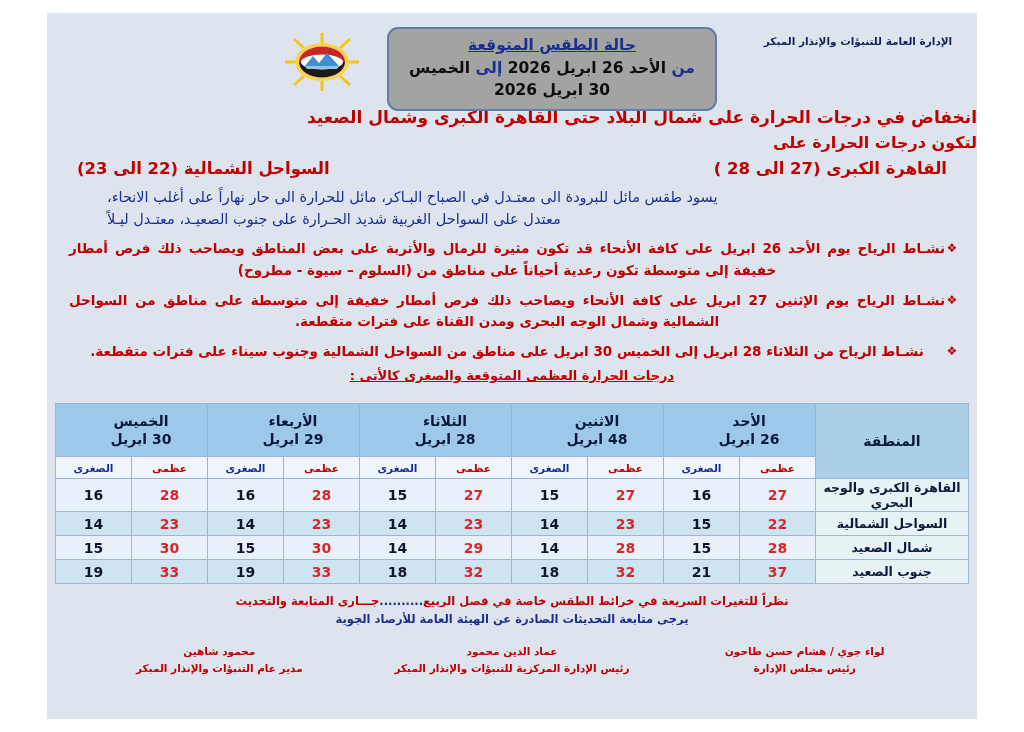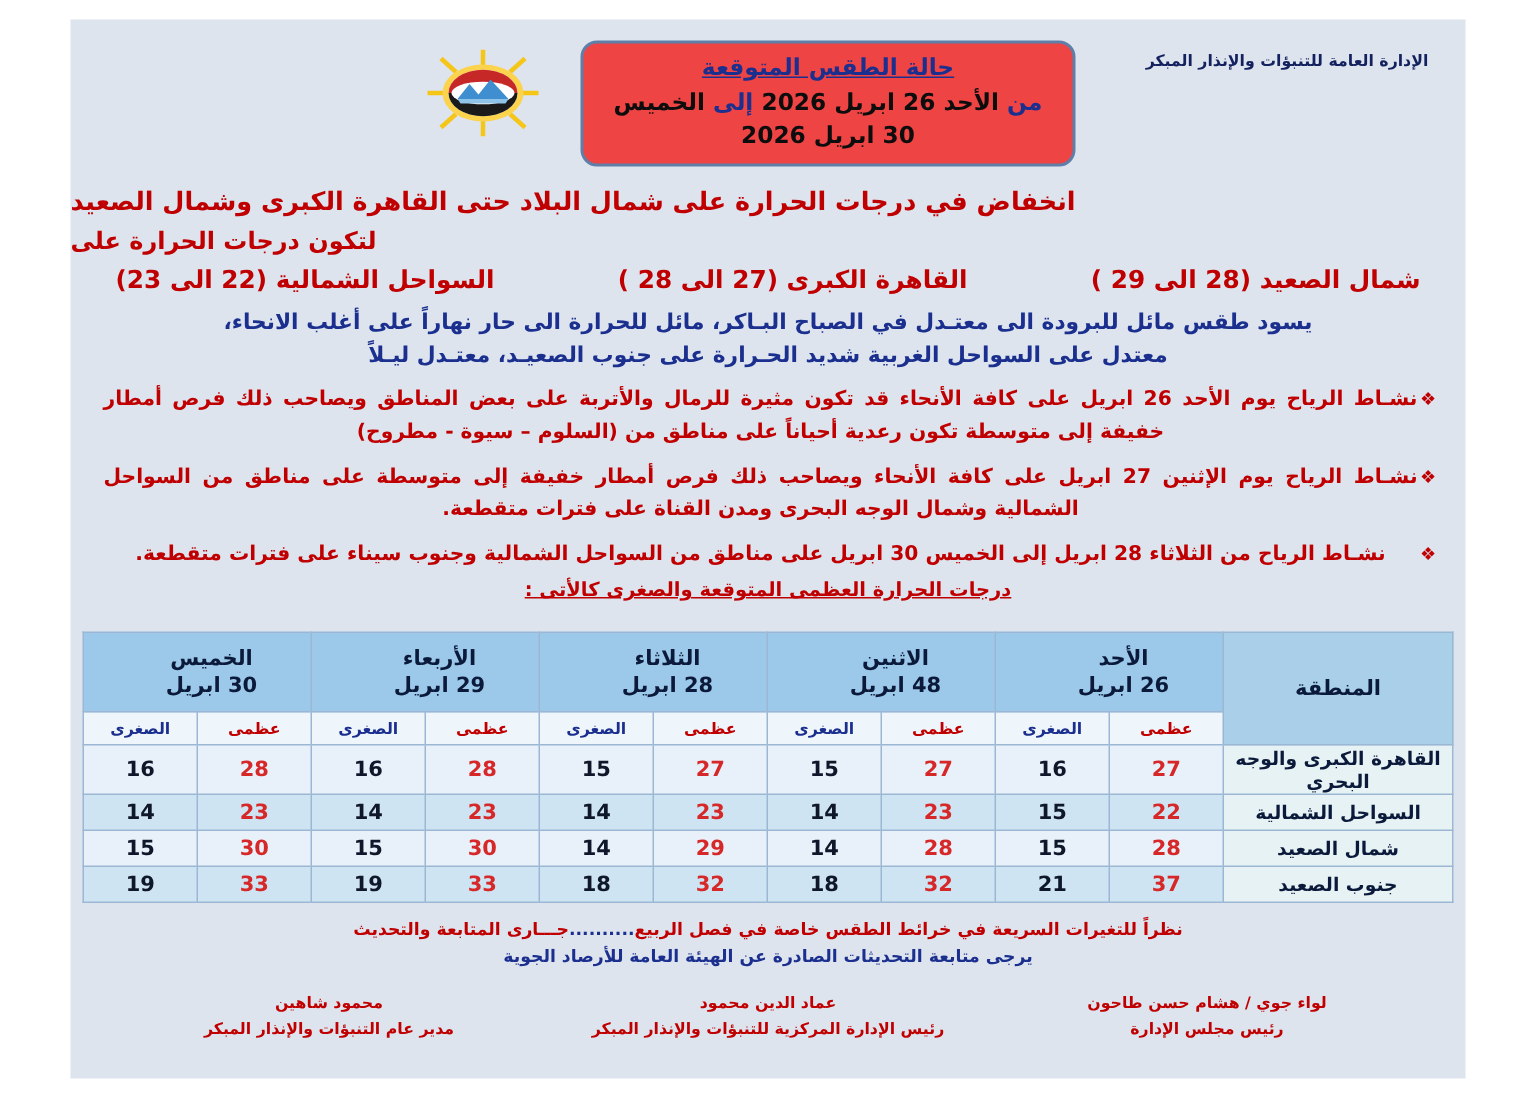--- a/index.html
+++ b/index.html
@@ -30,21 +30,21 @@
     width:230px;
     color:#13215e;
     font-size:10.5px;
     font-weight:bold;
     line-height:1.55;
   }
   .title-box{
     position:absolute;
     right:260px;top:14px;
     width:330px;
-    background:#ef4444;
+    background:#a3a3a3;
     border:2px solid #5f7fa8;
     border-radius:11px;
     padding:6px 8px 8px;
     box-sizing:border-box;
     text-align:center;
   }
   .title-main{
     color:#1b2f8f;
     font-size:15.5px;
     font-weight:bold;
@@ -61,43 +61,43 @@
   .title-sub .hl{color:#1b2f8f;}
   .logo{
     position:absolute;
     right:612px;top:20px;
     width:86px;height:58px;
   }
   .logo svg{display:block;}
 
   
   .headline{
-    text-align:left;
+    text-align:right;
     color:#c00000;
     font-weight:bold;
     font-size:17px;
     line-height:1.5;
-    margin-top:18px;
+    margin-top:0;
   }
   .headline .l2{font-size:16px;}
   .ranges{
     display:flex;
     justify-content:space-between;
     align-items:baseline;
     padding:4px 30px 0 30px;
     color:#c00000;
     font-weight:bold;
     font-size:16.5px;
   }
 
   
   .para{
-    text-align:center;
+    text-align:left;
     color:#1b2f8f;
-    font-weight:bold;
+    font-weight:normal;
     font-size:14.5px;
     line-height:1.55;
     padding:8px 60px 0 60px;
   }
 
   
   .bullets{padding:8px 18px 0 22px;}
   .bullet{
     display:flex;
     align-items:flex-start;
@@ -265,21 +265,20 @@
       </svg>
     </div>
   </div>
 
   <div class="headline">
     <div>انخفاض في درجات الحرارة على شمال البلاد حتى القاهرة الكبرى وشمال الصعيد</div>
     <div class="l2">لتكون درجات الحرارة على</div>
   </div>
 
   <div class="ranges">
-    <span>شمال الصعيد (28 الى 29 )</span>
     <span>القاهرة الكبرى (27 الى 28 )</span>
     <span>السواحل الشمالية (22 الى 23)</span>
   </div>
 
   <div class="para">
     <div>يسود طقس  مائل للبرودة الى معتـدل في الصباح البـاكر، مائل للحرارة الى حار نهاراً على أغلب الانحاء،</div>
     <div>معتدل على السواحل الغربية شديد الحـرارة على جنوب الصعيـد، معتـدل ليـلاً</div>
   </div>
 
   <div class="bullets">

